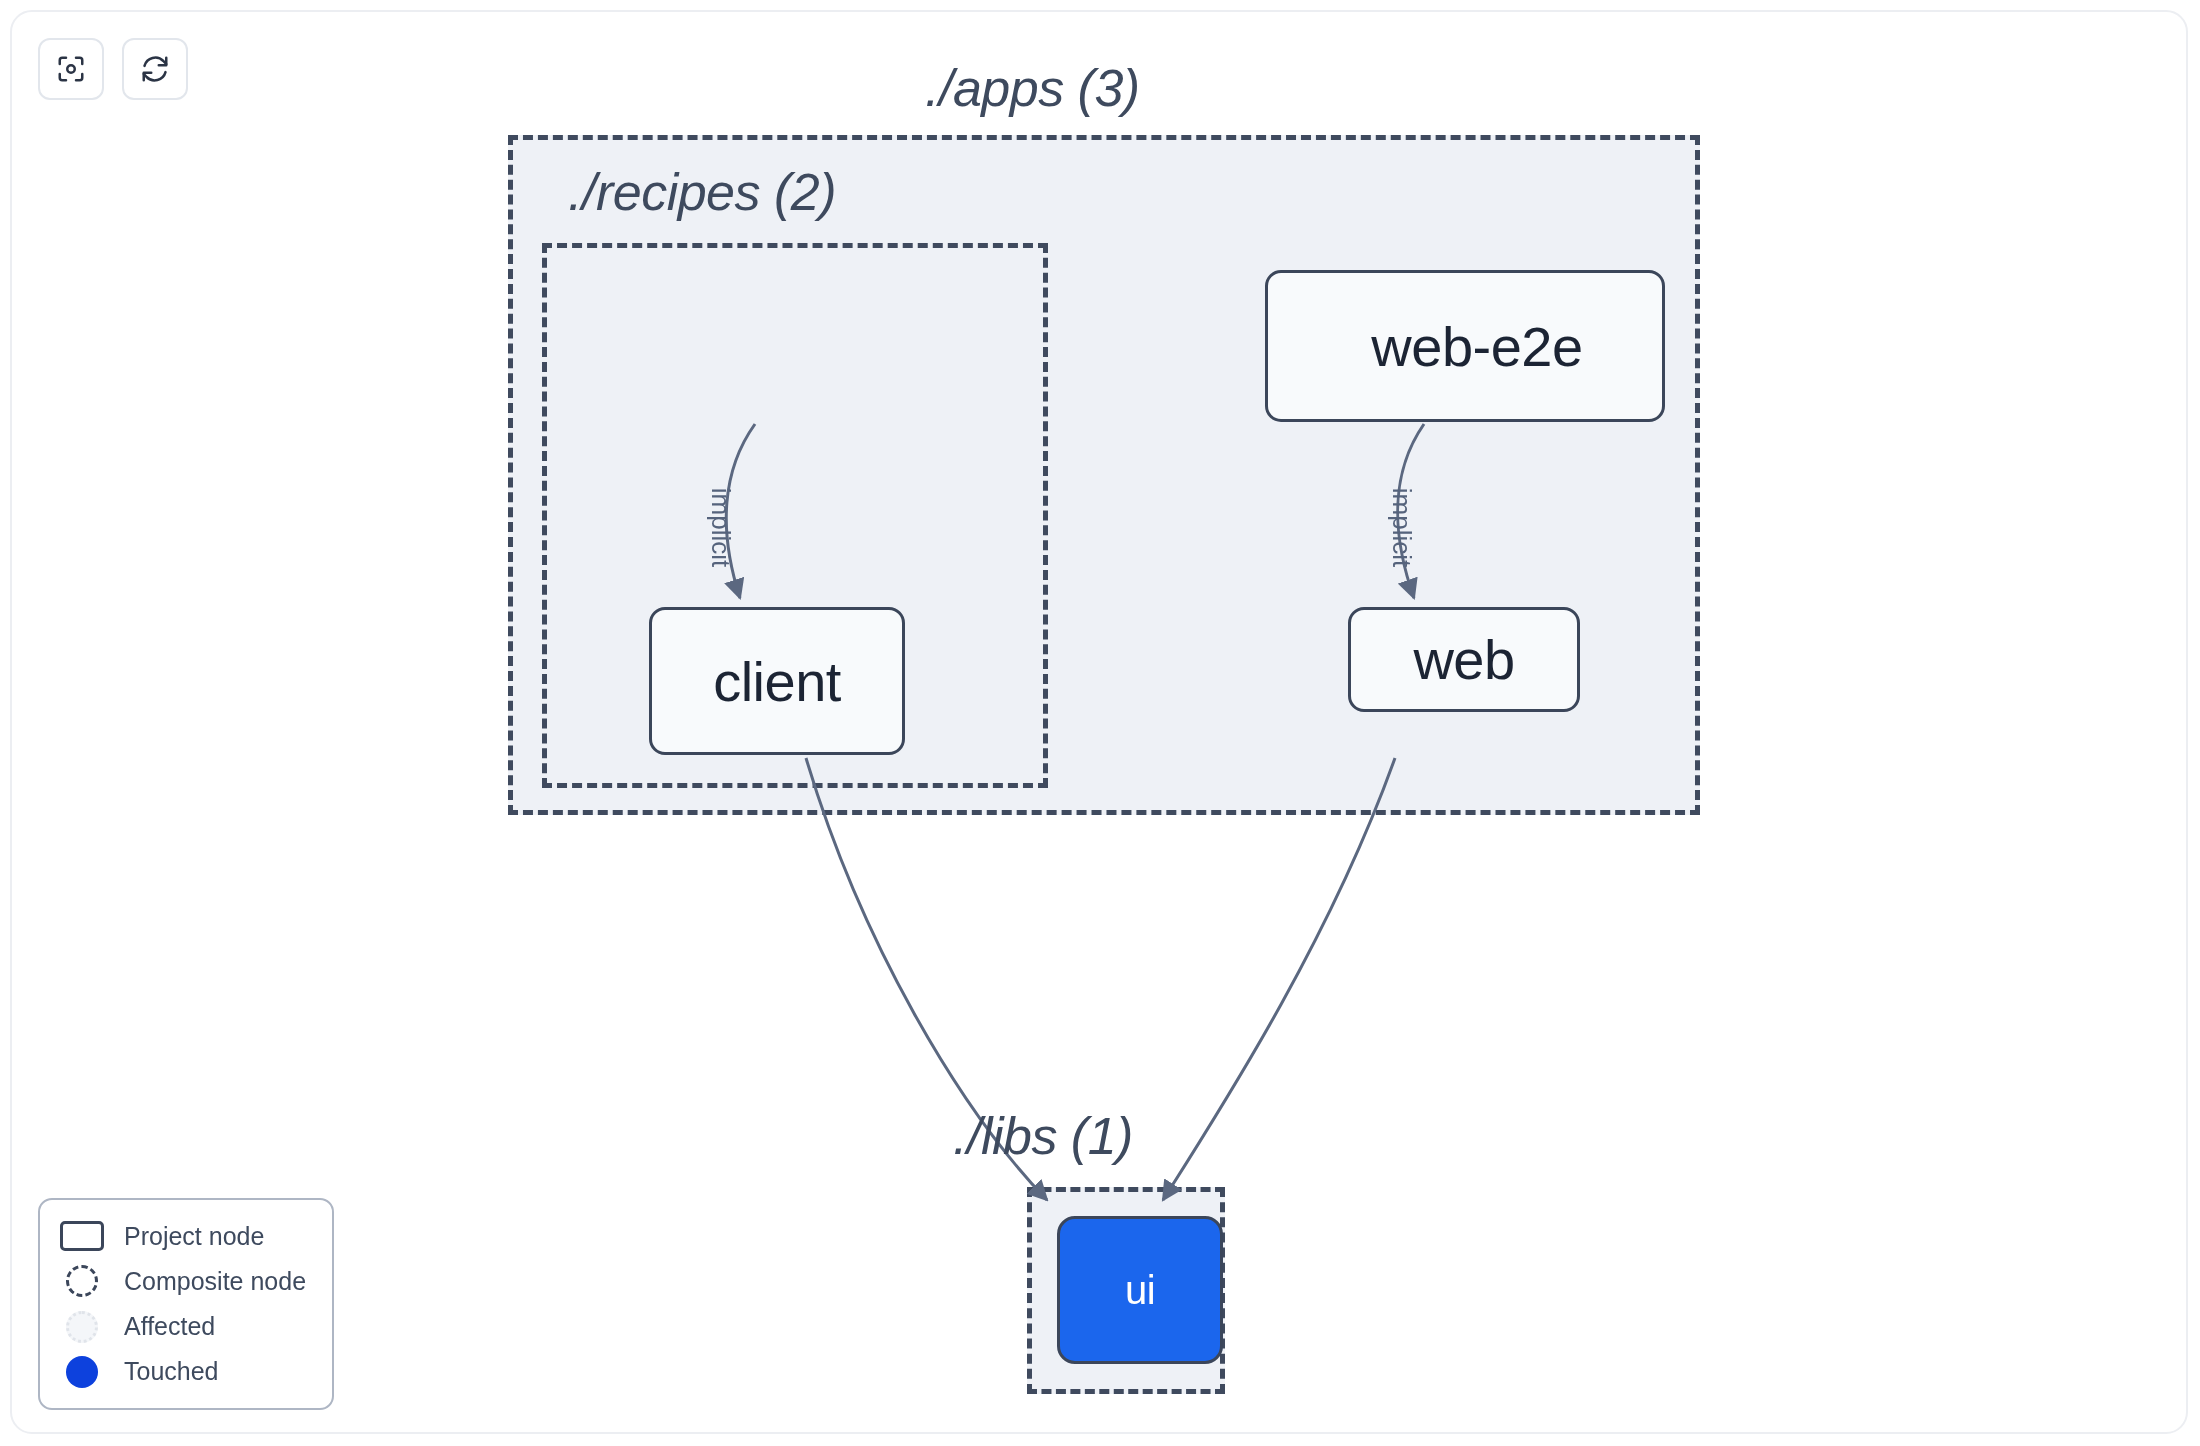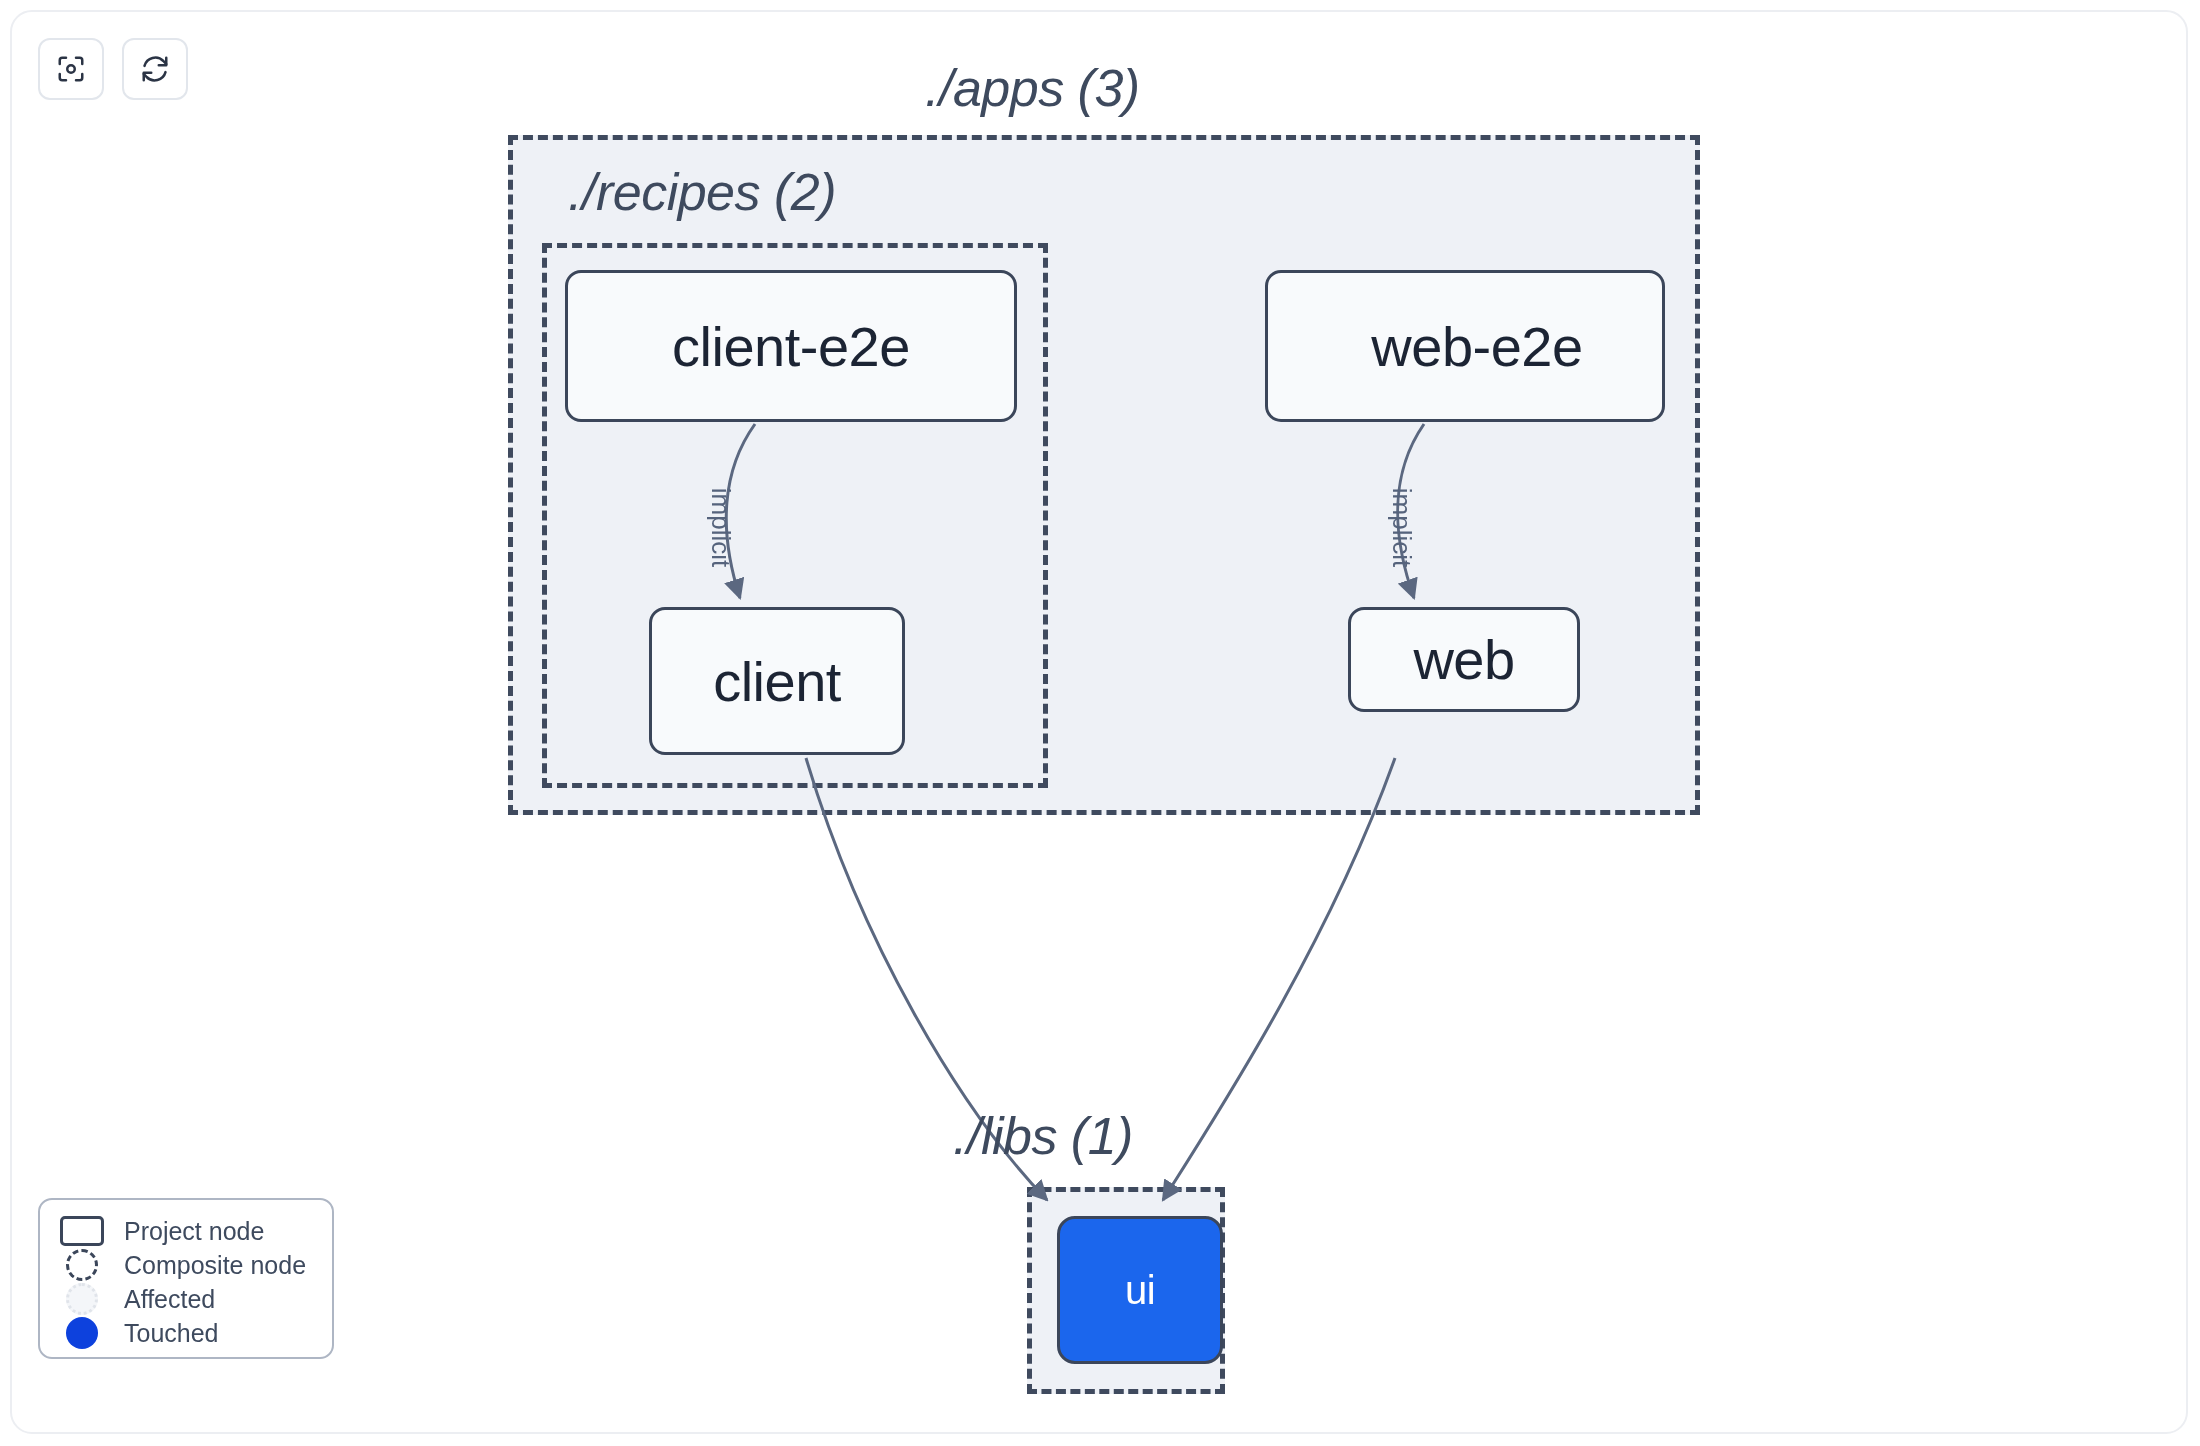--- a/index.html
+++ b/index.html
@@ -166,21 +166,21 @@
   }
   .edge-label-client { left: 660px; top: 512px; width: 120px; text-align: center; }
   .edge-label-web    { left: 1341px; top: 512px; width: 120px; text-align: center; }
 
   
   .legend {
     position: absolute;
     left: 38px;
     top: 1198px;
     width: 296px;
-    height: 161px;
+    height: 212px;
     background: #ffffff;
     border: 2px solid #aeb6c4;
     border-radius: 14px;
     box-sizing: border-box;
     padding: 14px 18px;
     z-index: 60;
     display: flex;
     flex-direction: column;
     justify-content: space-between;
   }
@@ -261,21 +261,20 @@
       <path d="M 1395 758 C 1330 940 1220 1110 1163 1200" fill="none" stroke="#5b6880" stroke-width="3" marker-end="url(#arrow)"></path>
     </svg>
 
     <div class="edge-label edge-label-client">implicit</div>
     <div class="edge-label edge-label-web">implicit</div>
 
     <div class="group-label label-apps">./apps (3)</div>
     <div class="group-label label-recipes">./recipes (2)</div>
     <div class="group-label label-libs">./libs (1)</div>
 
-    <div class="node node-client-e2e">client-e2e</div>
     <div class="node node-web-e2e">web-e2e</div>
     <div class="node node-client">client</div>
     <div class="node node-web">web</div>
     <div class="node node-ui touched">ui</div>
   </div>
 
   <div class="toolbar">
     <div class="tool-btn" title="Focus graph">
       <span>
         <svg width="30" height="30" viewBox="0 0 24 24" fill="none" stroke="#2b3445" stroke-width="2" stroke-linecap="round" stroke-linejoin="round">

